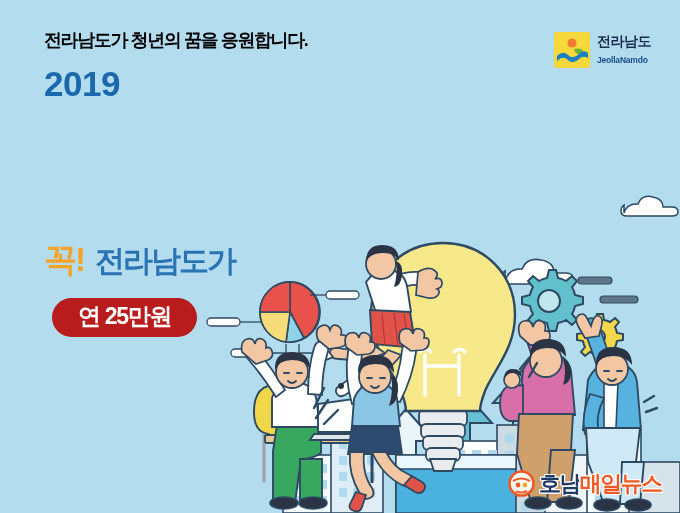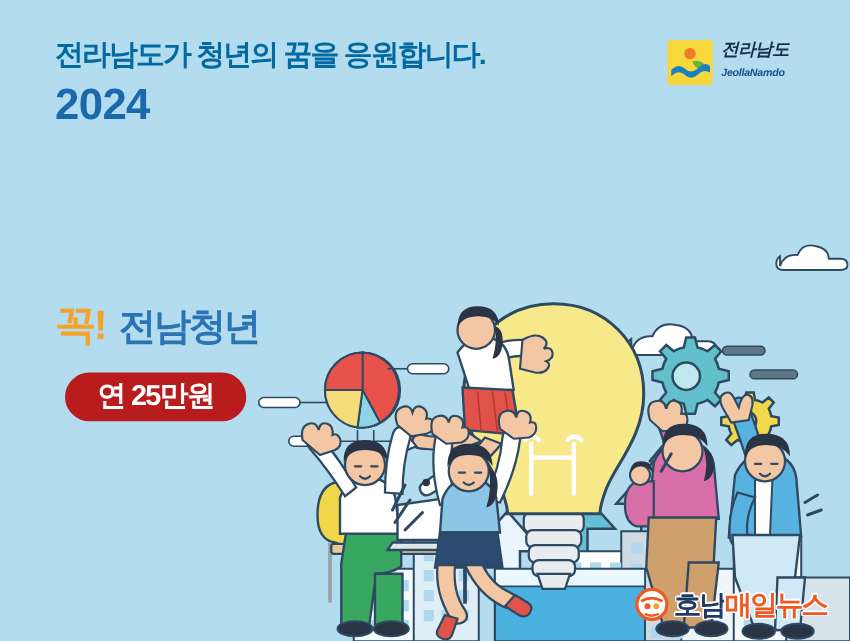--- a/index.html
+++ b/index.html
@@ -15,42 +15,42 @@
     background:#b4dcef;
     overflow:hidden;
   }
 
   
   .art { position:absolute; inset:0; }
   .art svg { display:block; width:680px; height:513px; }
 
   
   .gov-logo {
-    position:absolute; left:534px; top:32px;
-    display:flex; align-items:flex-start; gap:7px;font-style:italic;
+    position:absolute; left:554px; top:32px;
+    display:flex; align-items:center; gap:7px;
   }
   .gov-logo-mark {
     width:36px; height:36px; border-radius:3px;
     background:#f7d83a; position:relative; overflow:hidden;
     flex:0 0 auto;
   }
   .gov-logo-text { line-height:1.05; }
   .gov-logo-kr {
     font-size:14px; font-weight:bold; color:#1a2d4d;
     letter-spacing:-0.5px; white-space:nowrap;
   }
   .gov-logo-en {
     font-size:8.5px; font-weight:bold; color:#1a4f8a;
     letter-spacing:-0.2px; white-space:nowrap;
   }
 
   
   .tagline {
     position:absolute; left:44px; top:28px;
-    font-size:23px; font-weight:bold; color:#0369a1;
+    font-size:18px; font-weight:bold; color:#000000;
     letter-spacing:-1.4px; white-space:nowrap;
   }
   .year {
     position:absolute; left:44px; top:66px;
     font-size:35px; font-weight:bold; color:#1b68ad;
     letter-spacing:-0.5px; line-height:1;
   }
   .headline1 {
     position:absolute; left:42px; top:102px;
     font-size:53px; font-weight:bold; color:#1b68ad;
@@ -460,25 +460,25 @@
         <path d="M3 24 q6 -6 11 -1 q5 5 11 -1 q5 -5 9 -1 l0 5 q-5 -3 -9 1 q-6 6 -11 1 q-5 -5 -11 1 z" fill="#1b7fc4"></path>
       </svg>
     </span>
     <span class="gov-logo-text">
       <span class="gov-logo-kr">전라남도</span>
       <span class="gov-logo-en">JeollaNamdo</span>
     </span>
   </div>
 
   <div class="tagline">전라남도가 청년의 꿈을 응원합니다.</div>
-  <div class="year">2024</div>
+  <div class="year">2019</div>
 
   <div class="cta-row">
     <span class="cta-emph">꼭!</span>
-    <span class="cta-rest">전남청년</span>
+    <span class="cta-rest">전라남도가</span>
   </div>
 
   <div class="amount-badge">연 25만원</div>
 
   <div class="watermark">
     <span class="wm-mark">
       <svg viewBox="0 0 27 27" width="27" height="27" xmlns="http://www.w3.org/2000/svg">
         <circle cx="13.5" cy="13.5" r="12" fill="#ffffff" stroke="#ef5a24" stroke-width="2.6"></circle>
         <path d="M5 11 q8 -5 17 0" stroke="#ef5a24" stroke-width="2.2" fill="none"></path>
         <circle cx="10" cy="15" r="2.4" fill="#ef5a24"></circle>

